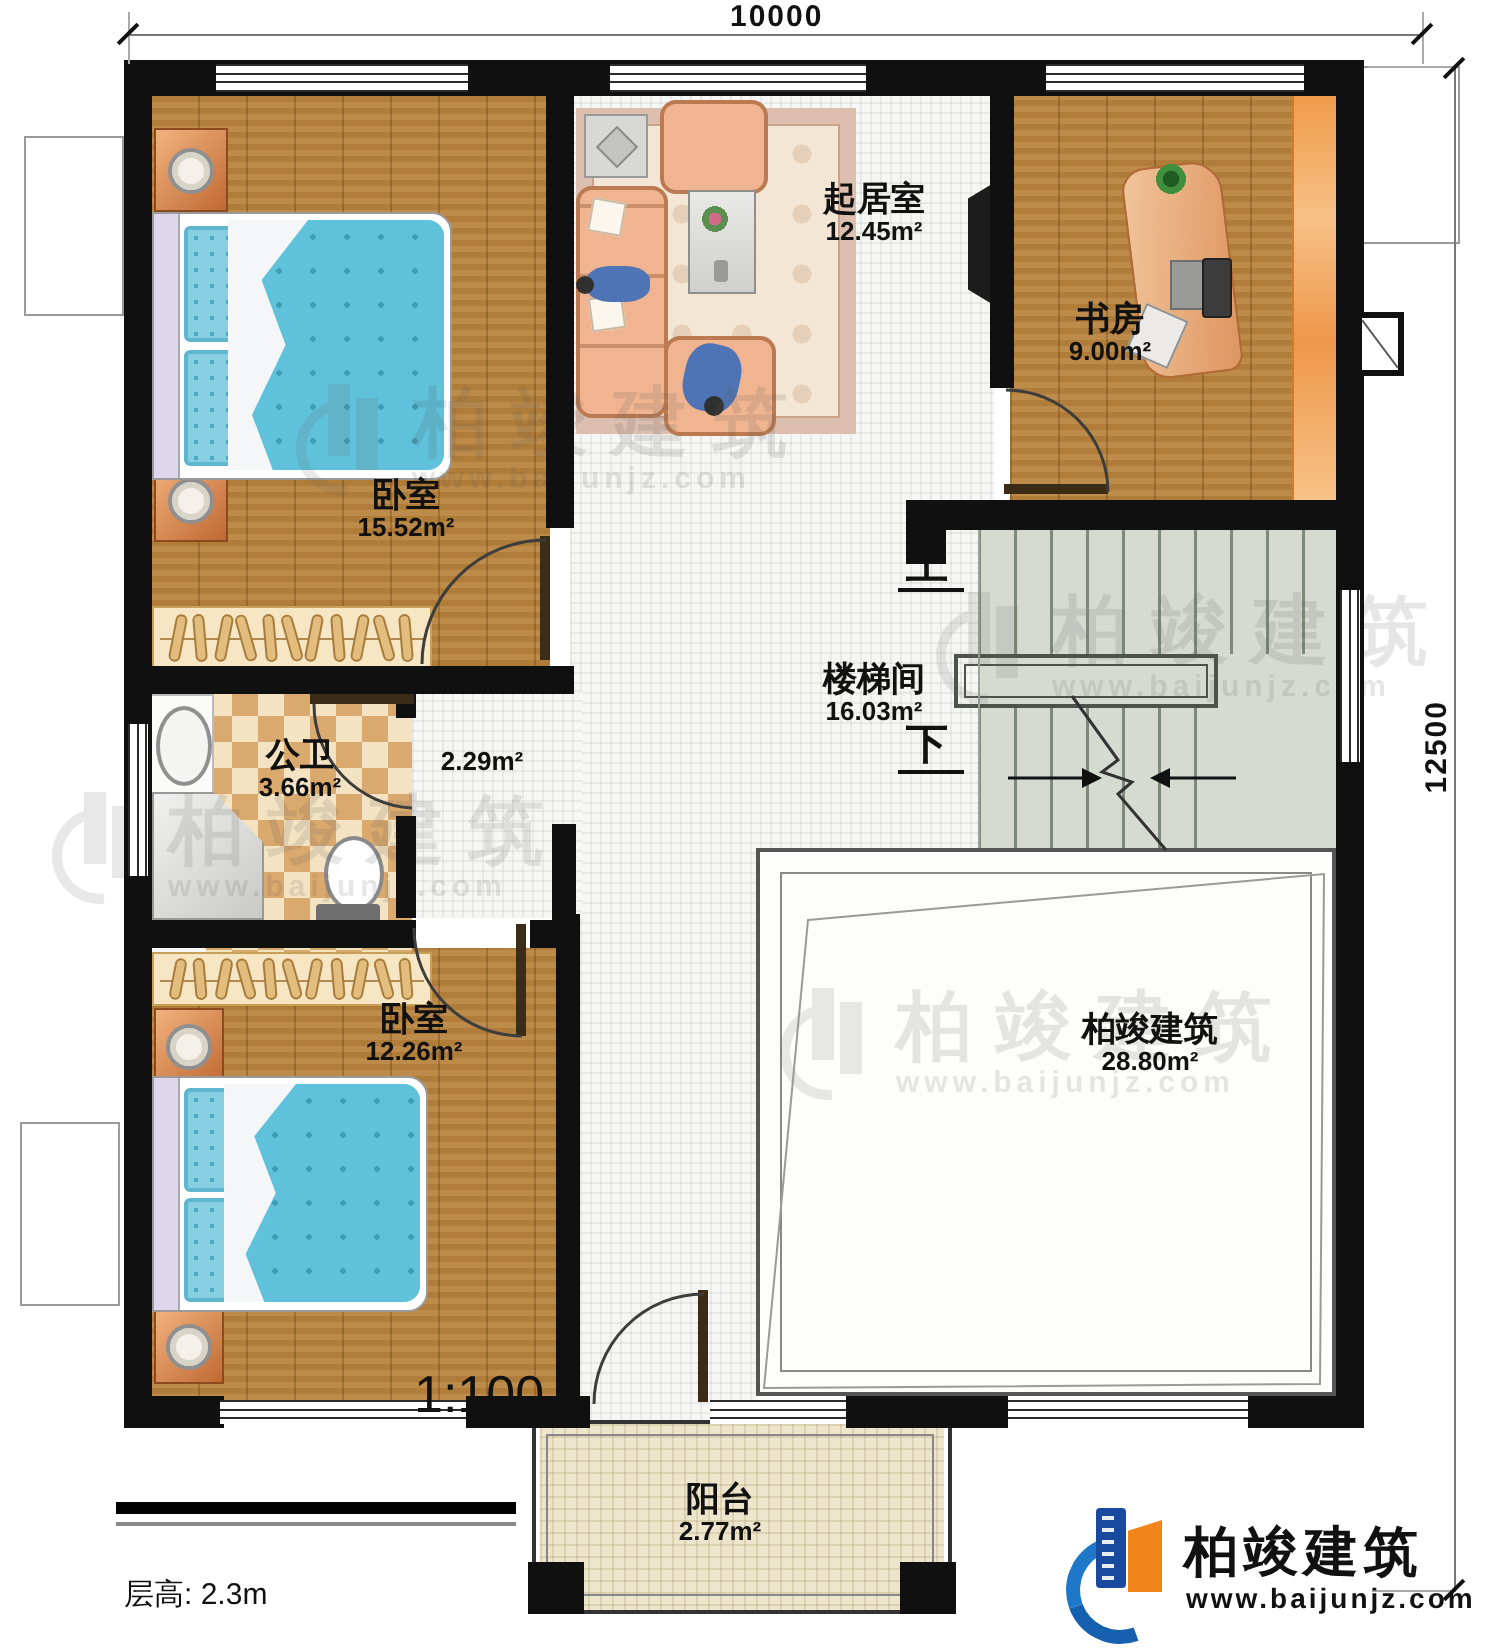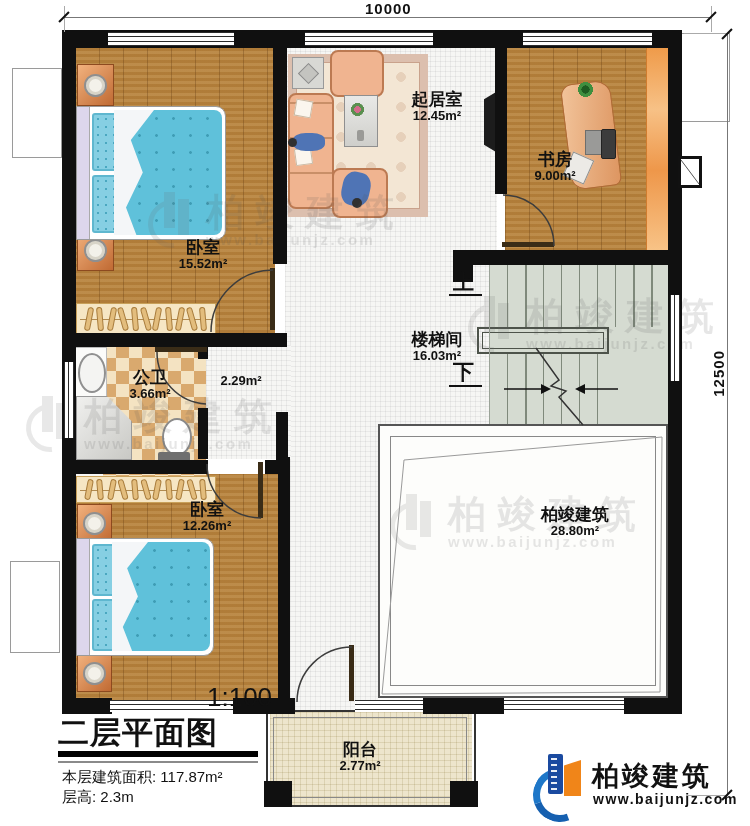--- a/index.html
+++ b/index.html
@@ -372,28 +372,23 @@
   <div class="a tick" style="left:704px;top:16px;"></div>
   <div class="a dimtext" style="left:365px;top:0px;">10000</div>
 
   <div class="a dimline" style="left:727px;top:34px;width:1px;height:762px;"></div>
   <div class="a extline" style="left:684px;top:33px;width:44px;height:1px;"></div>
   <div class="a extline" style="left:686px;top:795px;width:42px;height:1px;"></div>
   <div class="a tick" style="left:720px;top:33px;"></div>
   <div class="a tick" style="left:720px;top:794px;"></div>
   <div class="a dimtext dimtext-v" style="left:710px;top:350px;">12500</div>
 
-  <div class="a tb-title" style="left:58px;top:712px;">二层平面图</div>
   <div class="a tb-scale" style="left:207px;top:682px;">1:100</div>
   <div class="a tb-line-thick" style="left:58px;top:751px;width:200px;height:6px;"></div>
   <div class="a tb-line-thin" style="left:58px;top:761px;width:200px;height:2px;"></div>
-  <div class="a tb-info" style="left:62px;top:768px;">
-    <span>本层建筑面积:</span>
-    <span>117.87m²</span>
-  </div>
   <div class="a tb-info" style="left:62px;top:788px;">
     <span>层高:</span>
     <span>2.3m</span>
   </div>
 
   <div class="a" style="left:533px;top:752px;width:54px;height:58px;z-index:8;">
     <div class="a swoosh" style="left:0px;top:16px;"></div>
     <div class="a tower-blue" style="left:15px;top:2px;width:15px;height:40px;"></div>
     <div class="a tower-orange" style="left:31px;top:8px;width:17px;height:36px;"></div>
   </div>

